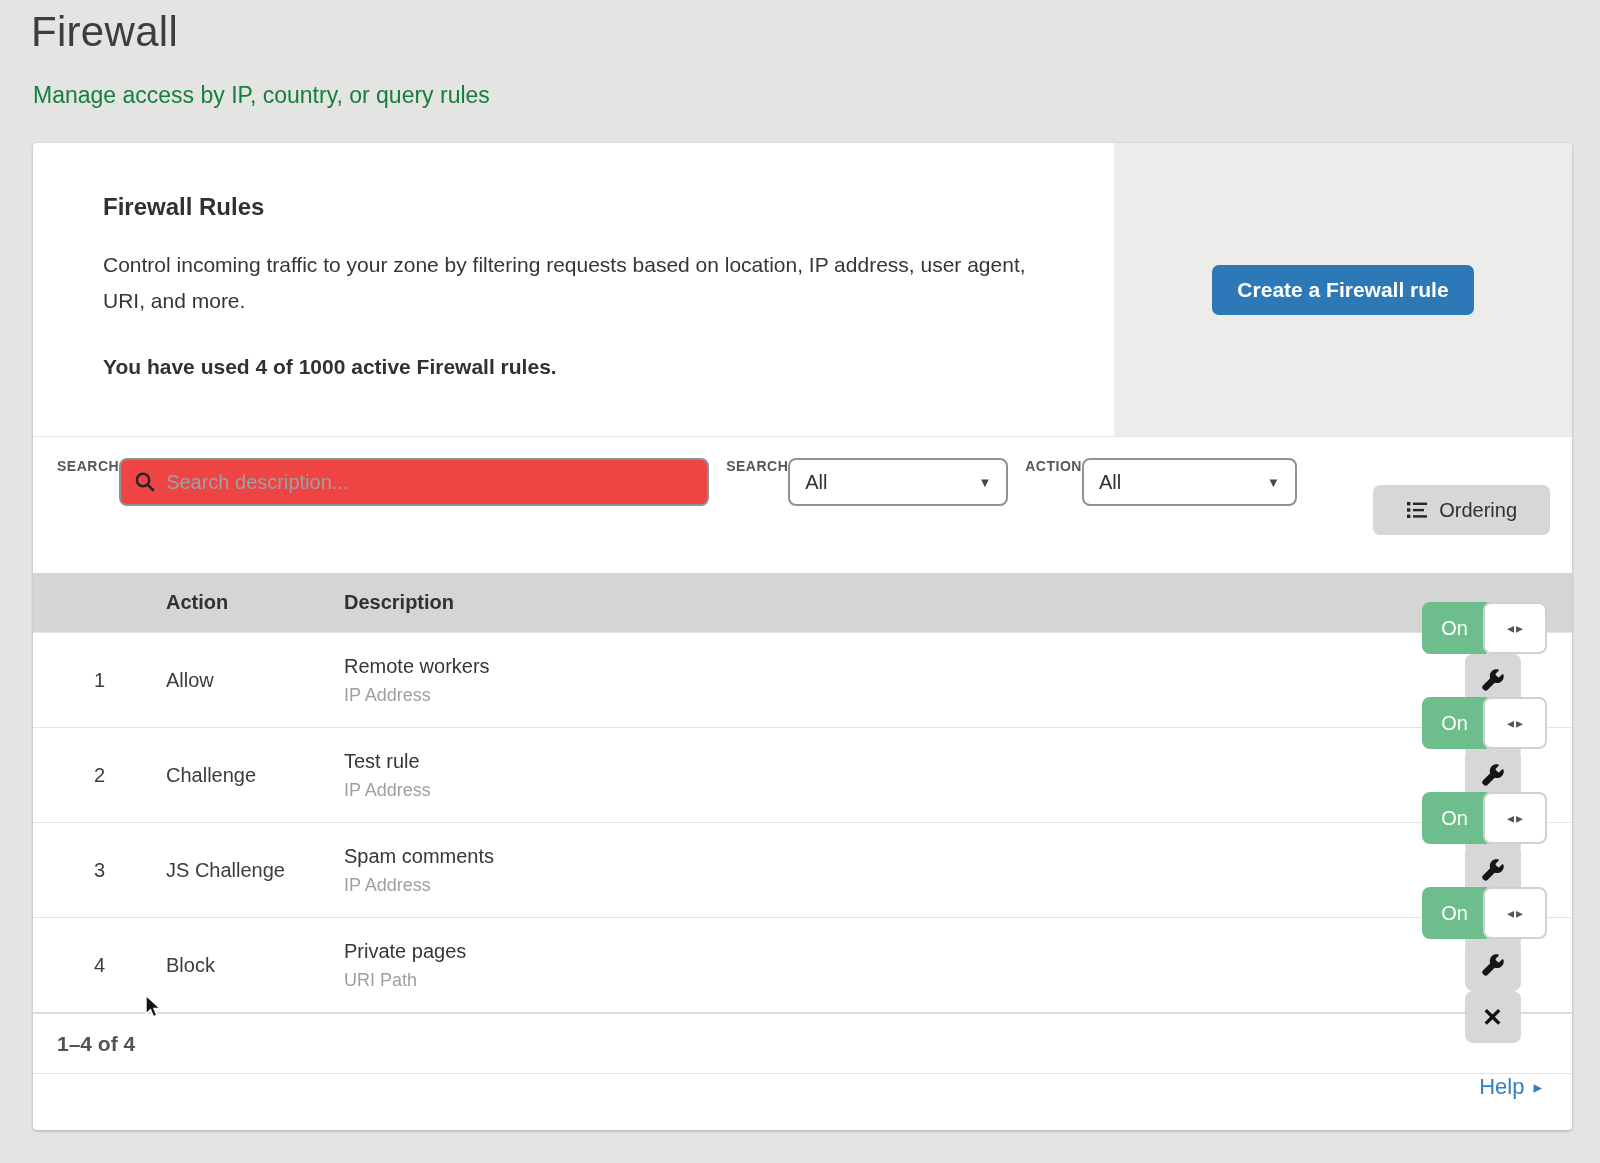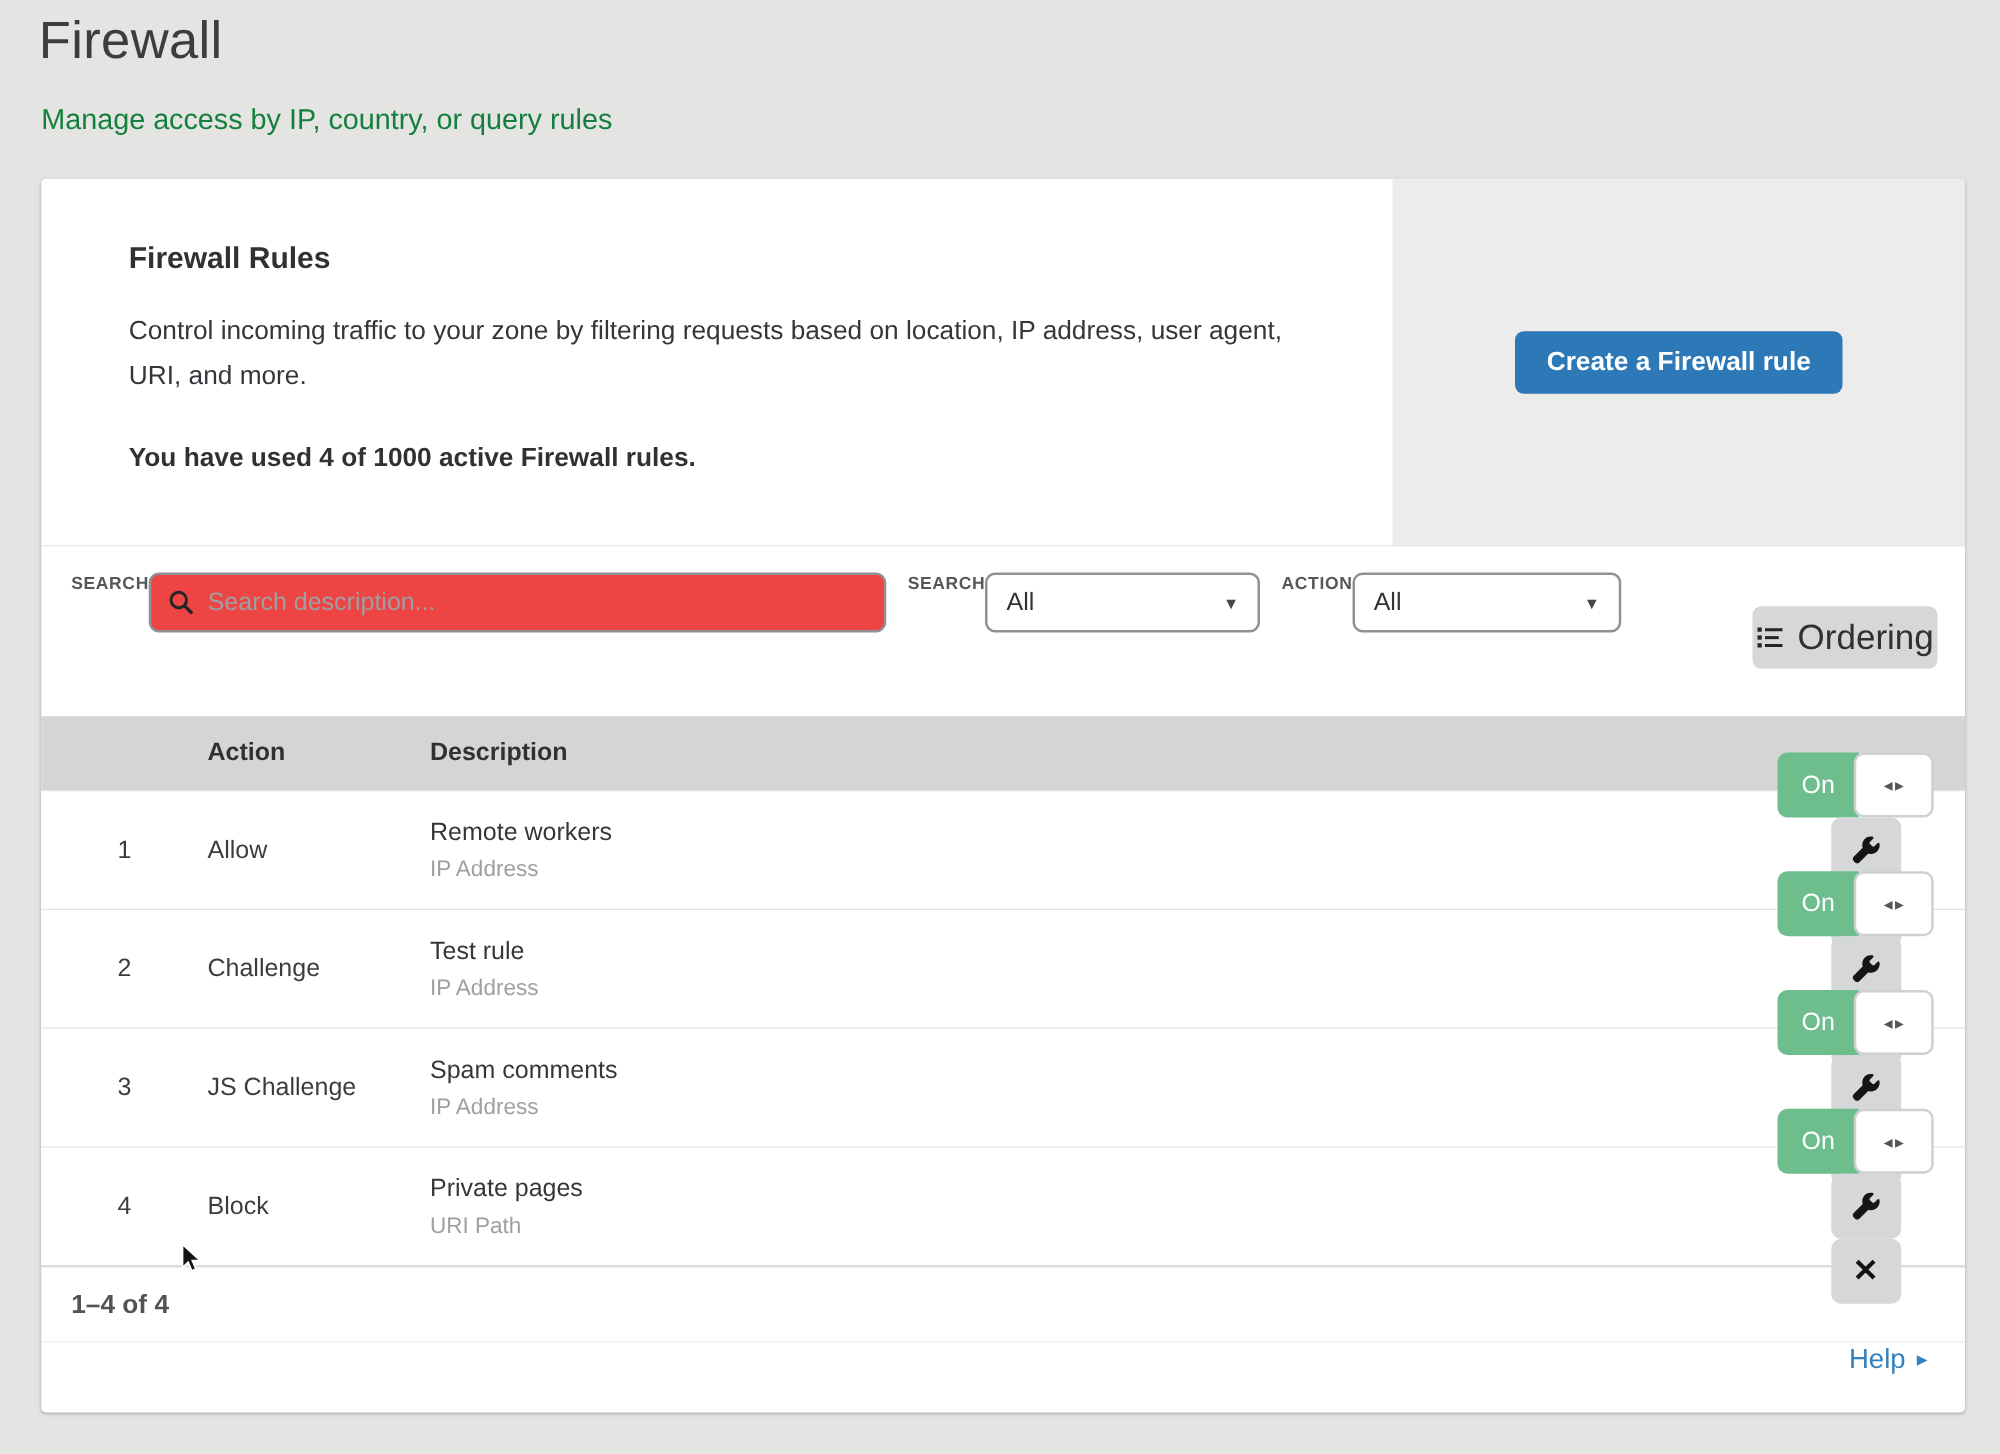--- a/index.html
+++ b/index.html
@@ -45,24 +45,24 @@
   .select-box {
     height:48px; border:2px solid #8f9192; border-radius:8px; background:#fff;
     display:flex; align-items:center; justify-content:space-between;
     padding:0 15px; font-size:20px; color:#2f3235; cursor:pointer;
   }
   .select-status { width:220px; }
   .select-action { width:215px; }
   .gap15 { width:15px; }
   .dropdown-glyph { font-size:13px; color:#45474a; }
   .ordering-btn {
-    margin-left:auto; margin-top:27px; height:50px; padding:0 3px;
+    margin-left:auto; margin-top:27px; height:50px; padding:0 33px;
     background:#d6d7d6; border:none; border-radius:7px; cursor:pointer;
     display:flex; align-items:center; gap:11px;
-    font-family:inherit; font-size:28px; color:#2f3235;
+    font-family:inherit; font-size:20px; color:#2f3235;
   }
 
   
   .thead {
     display:flex; align-items:center; height:59px; background:#d4d5d4;
     font-size:20px; font-weight:700; color:#2f3235;
   }
   .col-num { width:133px; text-align:center; }
   .col-action { width:178px; }
   .col-desc { flex:1; }

